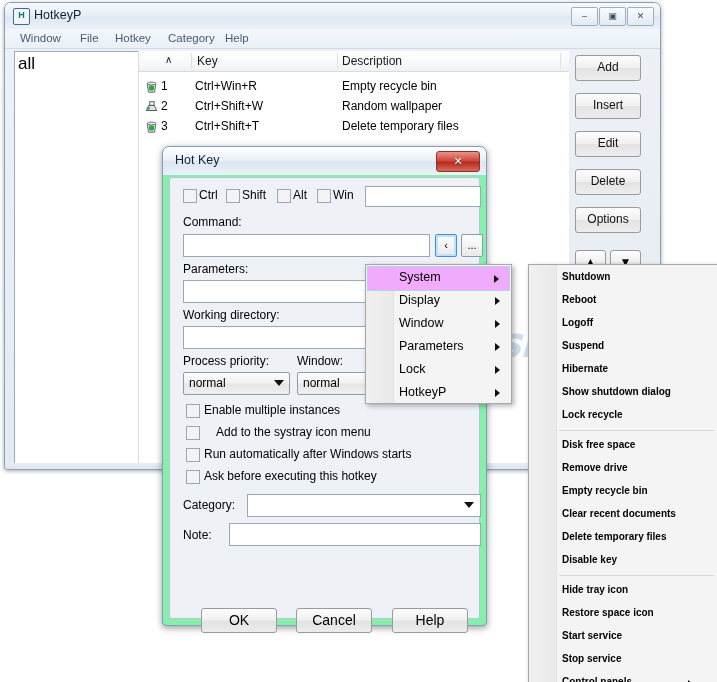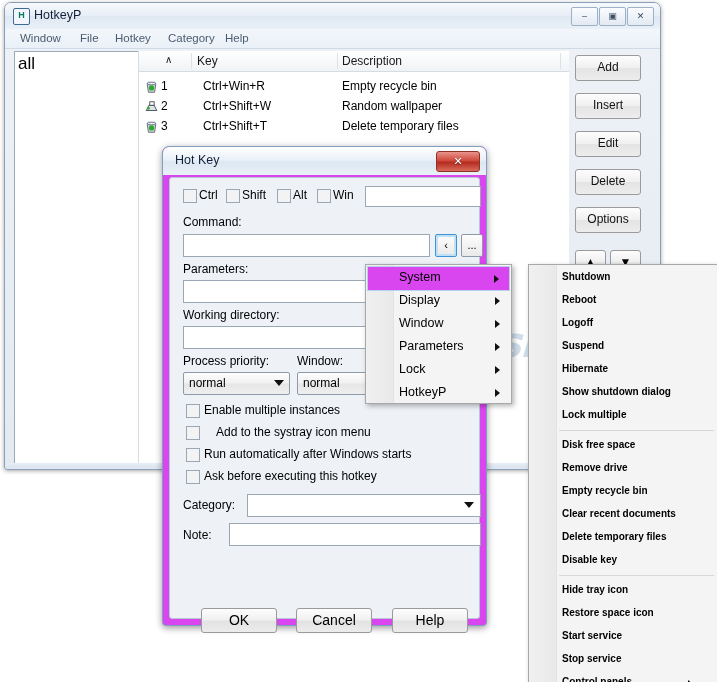--- a/index.html
+++ b/index.html
@@ -61,21 +61,21 @@
   #list-header{
     position:absolute;left:0;top:0;right:0;height:20px;
     background:linear-gradient(to bottom,#ffffff,#f0f3f6);
     border-bottom:1px solid #d6dce2;
   }
   .hdr-cell{position:absolute;top:3px;font-size:12px;color:#1a1a1a;}
   .hdr-sep{position:absolute;top:2px;width:1px;height:16px;background:#dde2e8;}
   .row{position:absolute;left:0;right:0;height:20px;}
   .row-icon{position:absolute;left:5px;top:3px;width:15px;height:14px;}
   .cell-num{position:absolute;left:22px;top:2px;font-size:12px;}
-  .cell-key{position:absolute;left:64px;top:2px;font-size:12px;}
+  .cell-key{position:absolute;left:56px;top:2px;font-size:12px;}
   .cell-desc{position:absolute;left:203px;top:2px;font-size:12px;}
 
   #right-pane{
     position:absolute;left:564px;top:48px;width:82px;height:412px;
   }
   .side-btn{
     position:absolute;left:6px;width:64px;height:24px;
     background:linear-gradient(to bottom,#fdfdfd 0%,#f0f0f0 48%,#e4e4e4 52%,#ededed 100%);
     border:1px solid #9a9a9a;border-radius:3px;
     font-size:12px;line-height:23px;text-align:center;color:#111;
@@ -86,21 +86,21 @@
     border:1px solid #9a9a9a;border-radius:3px;text-align:center;line-height:22px;font-size:12px;
   }
   #statusbar{
     position:absolute;left:1px;right:1px;bottom:1px;height:5px;
     background:linear-gradient(to bottom,#e7eef6,#dbe4ee);
   }
 
   
   #dialog{
     position:absolute;left:162px;top:146px;width:323px;height:478px;
-    background:#d946ef;
+    background:#86efac;
     border:1px solid #7f9ec0;border-radius:7px 7px 4px 4px;
     box-shadow:0 2px 7px rgba(0,0,0,.4);
   }
   #dlg-titlebar{
     position:absolute;left:0;top:0;right:0;height:28px;
     background:linear-gradient(to bottom,#ffffff 0%,#eaf1f8 45%,#dce7f2 55%,#eaf1f8 100%);
     border-radius:6px 6px 0 0;
   }
   #dlg-title{position:absolute;left:12px;top:6px;font-size:12.5px;color:#11203a;}
   #dlg-close{
@@ -161,21 +161,21 @@
 
   
   #menu1{
     position:absolute;left:365px;top:264px;width:145px;height:138px;
     background:#f4f4f4;border:1px solid #a8a8a8;
     box-shadow:2px 2px 5px rgba(0,0,0,.3);
   }
   #menu1 .gutter{position:absolute;left:0;top:0;bottom:0;width:27px;
     background:linear-gradient(to right,#f0f0f0,#e9e9e9);border-right:1px solid #e2e2e2;}
   .m1-item{position:absolute;left:1px;right:1px;height:23px;font-size:12.5px;}
-  .m1-item.sel{background:#d946ef;border:1px solid #b5d2ea;}
+  .m1-item.sel{background:#f0abfc;border:1px solid #b5d2ea;}
   .m1-text{position:absolute;left:32px;top:4px;}
   .m1-text.sel{left:31px;top:3px;}
   .m1-arrow{position:absolute;right:10px;top:8px;
     width:0;height:0;border-top:4px solid transparent;border-bottom:4px solid transparent;border-left:5px solid #111;}
 
   #menu2{
     position:absolute;left:528px;top:264px;width:189px;height:418px;
     background:#f4f4f4;border:1px solid #a8a8a8;border-right:none;
     box-shadow:2px 2px 5px rgba(0,0,0,.3);
   }
@@ -386,21 +386,21 @@
   <div class="m2-item" style="top:71px">
     <span class="m2-text">Suspend</span>
     </div>
   <div class="m2-item" style="top:94px">
     <span class="m2-text">Hibernate</span>
     </div>
   <div class="m2-item" style="top:117px">
     <span class="m2-text">Show shutdown dialog</span>
     </div>
   <div class="m2-item" style="top:140px">
-    <span class="m2-text">Lock multiple</span>
+    <span class="m2-text">Lock recycle</span>
     </div>
 
   <div class="m2-sep" style="top:165px"></div>
 
   <div class="m2-item" style="top:170px">
     <span class="m2-text">Disk free space</span>
     </div>
   <div class="m2-item" style="top:193px">
     <span class="m2-text">Remove drive</span>
     </div>

